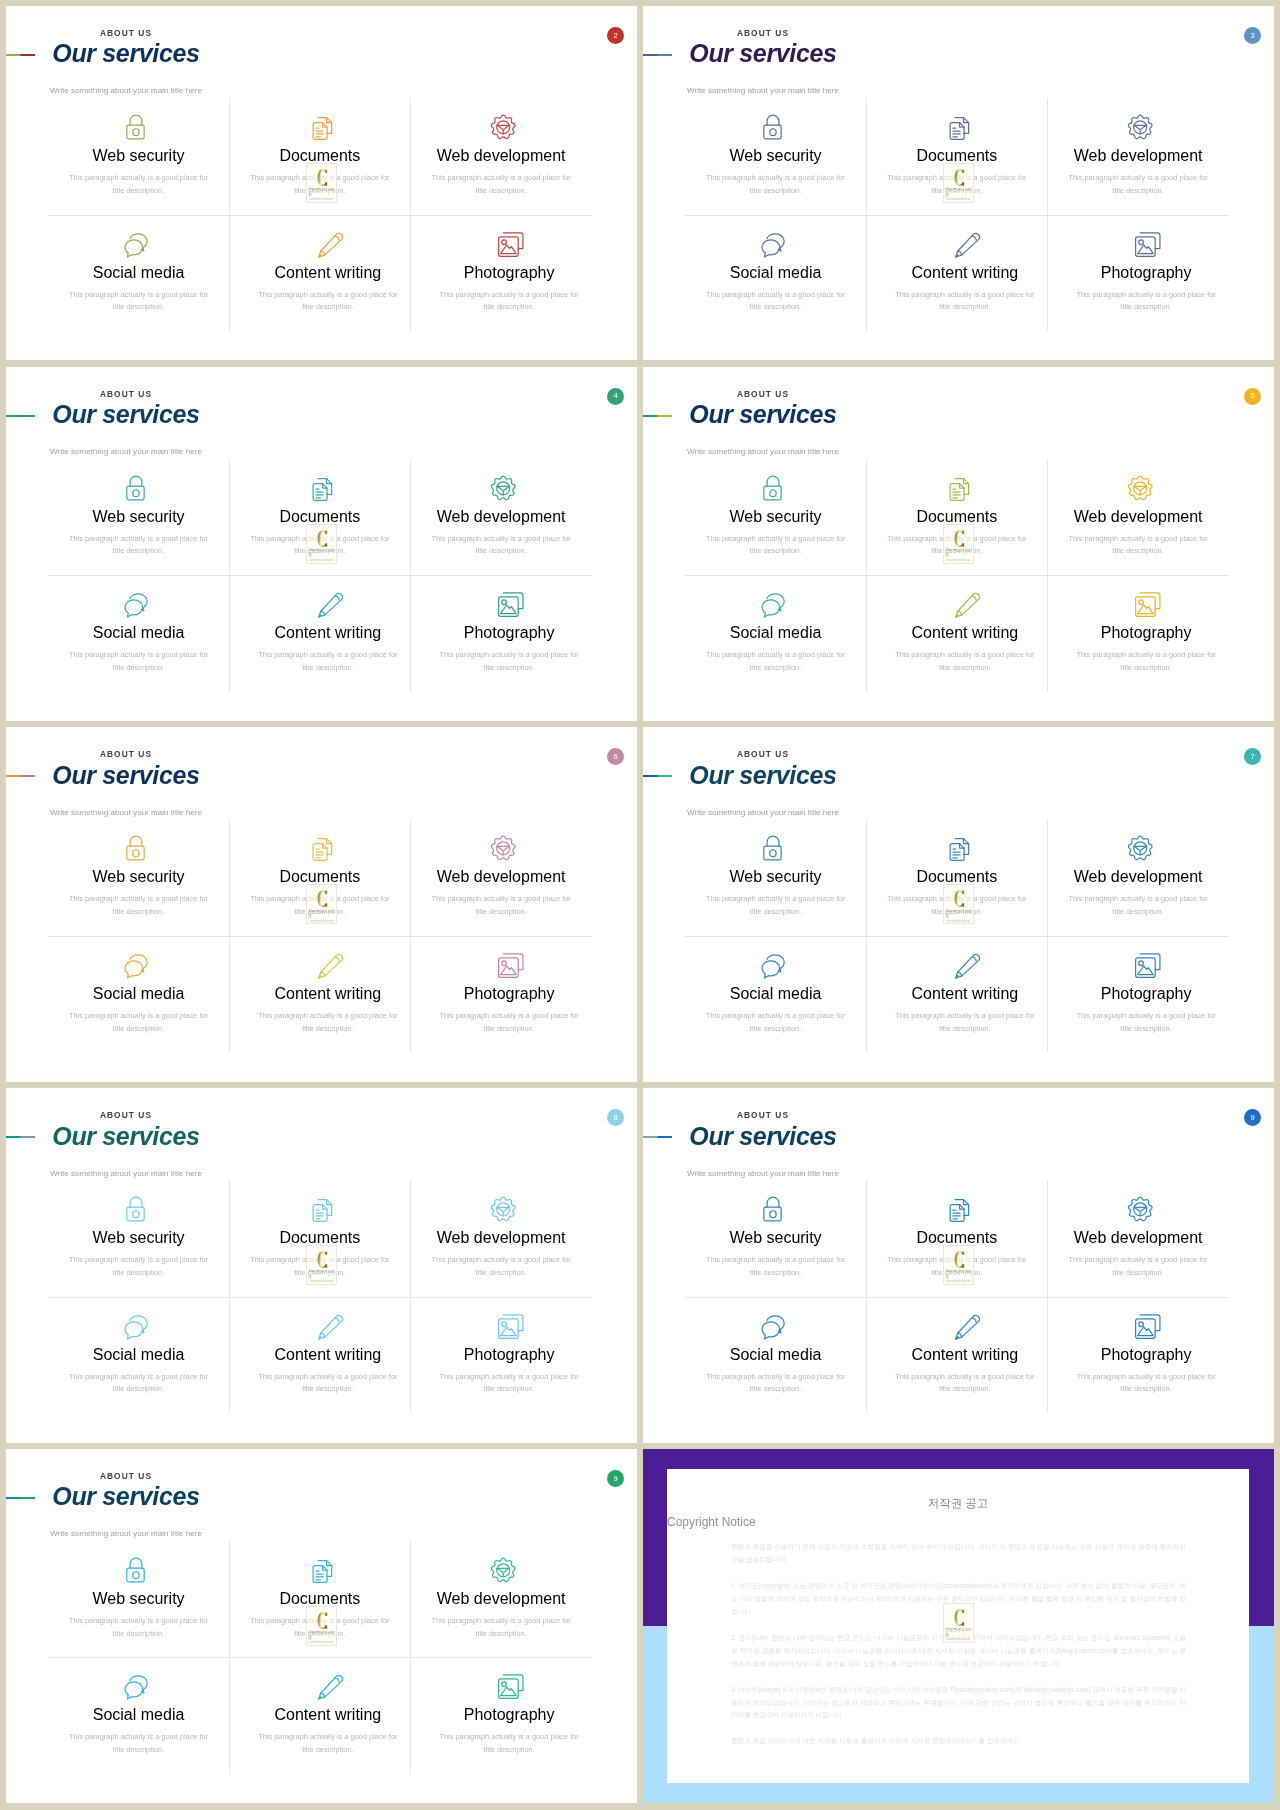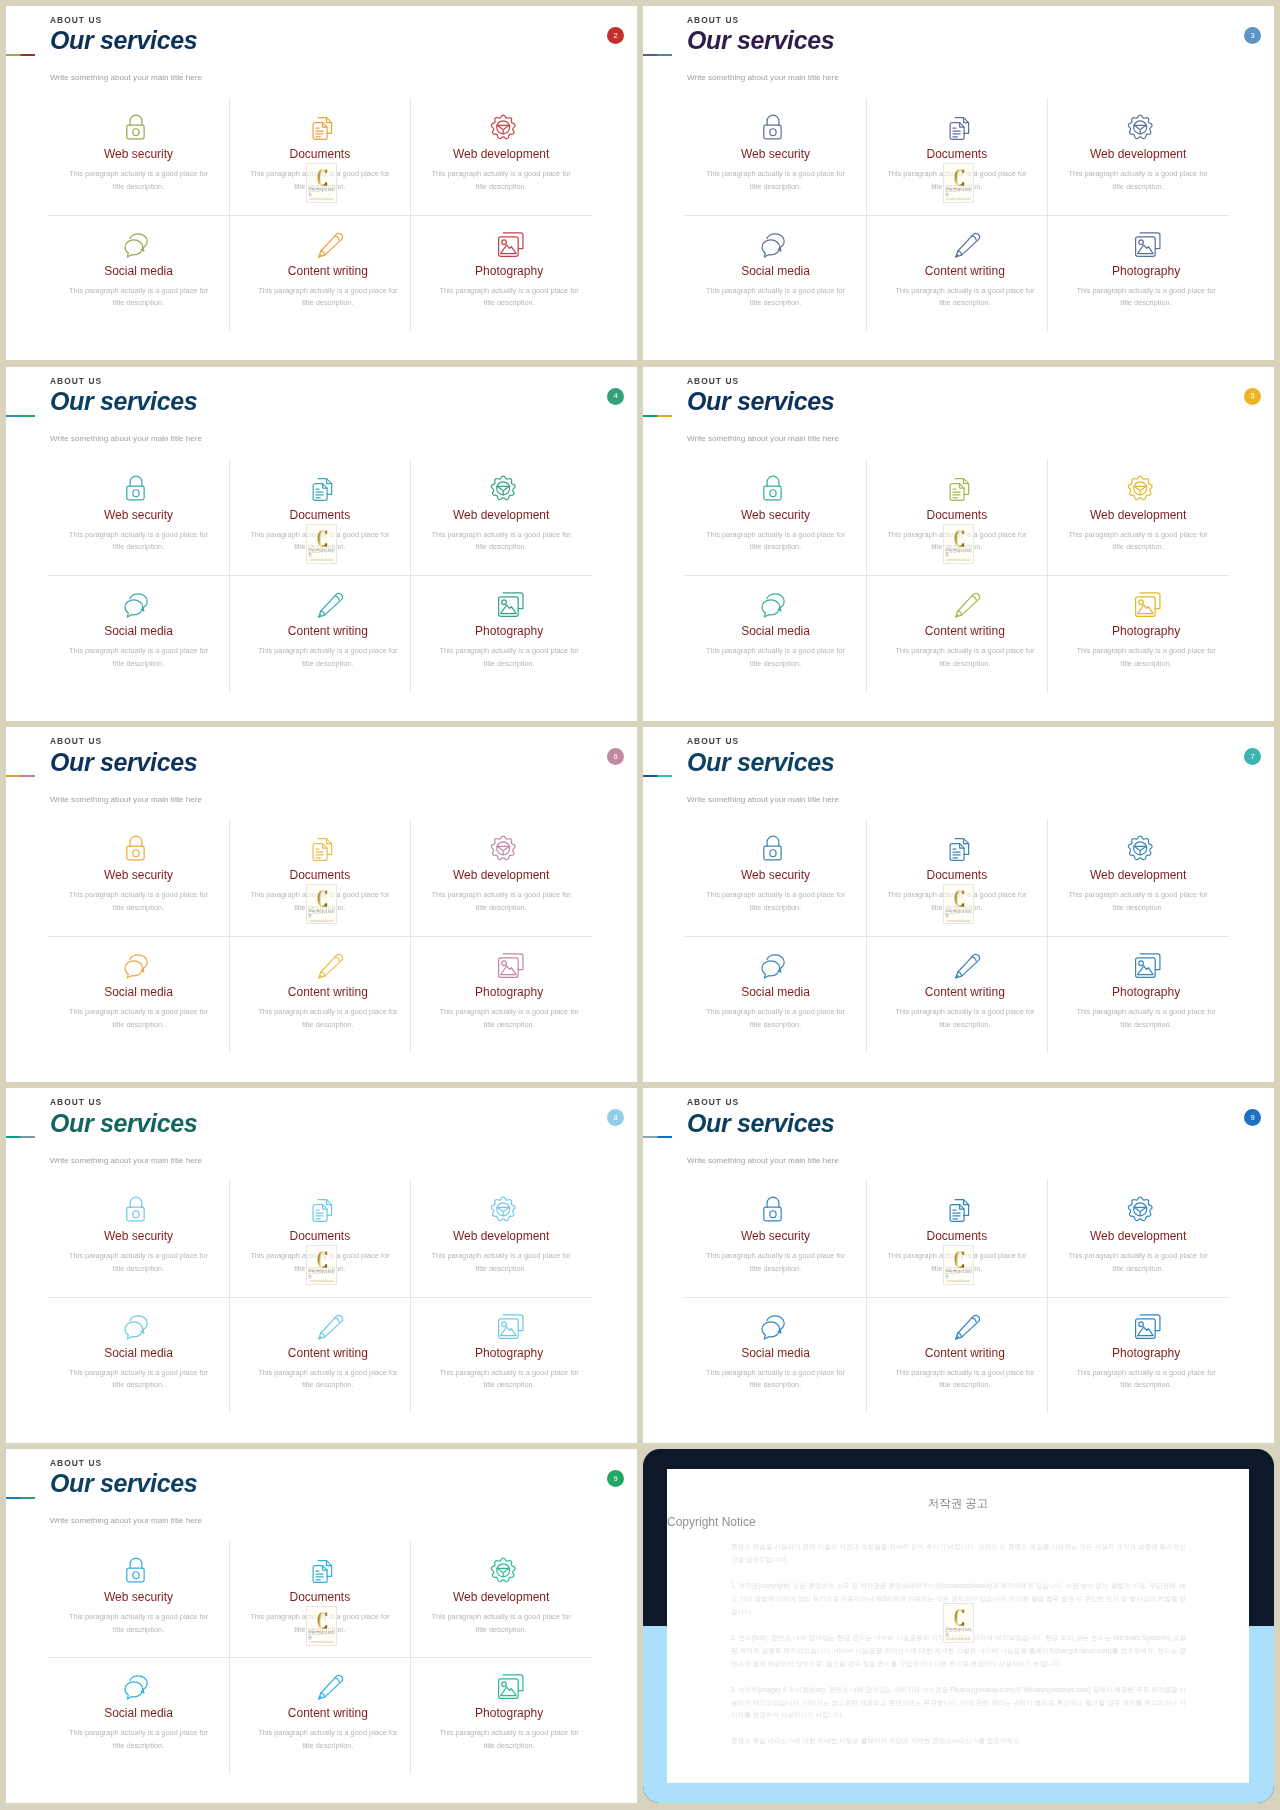--- a/index.html
+++ b/index.html
@@ -2,46 +2,46 @@
 <html><head>
 <meta charset="utf-8">
 <style>
   html,body{margin:0;padding:0;}
   body{width:1280px;height:1810px;background:#d8d3bc;
        font-family:"Liberation Sans",sans-serif;overflow:hidden;}
   .grid{display:grid;grid-template-columns:631px 631px;
         grid-template-rows:repeat(5,354.4px);
         column-gap:6px;row-gap:6.35px;padding:6px;box-sizing:border-box;}
   .slide{background:#fff;position:relative;overflow:hidden;}
-  .hdr{position:absolute;left:44px;top:10px;}
+  .hdr{position:absolute;left:44px;top:23px;text-align:center;}
   .kicker{font-size:8.4px;font-weight:bold;letter-spacing:1.05px;color:#3f4246;line-height:1;}
   .stitle{font-size:25px;font-weight:bold;line-height:1;margin-top:4px;letter-spacing:-0.35px;font-style:italic;}
   .ssub{font-size:8.1px;color:#a0a0a0;margin-top:21px;line-height:1;}
   .rule{position:absolute;left:0;top:48px;width:28.6px;height:2px;}
   .badge{position:absolute;right:13px;top:21px;width:17px;height:17px;border-radius:50%;
          color:#fff;font-size:7.6px;display:flex;align-items:center;justify-content:center;line-height:1;}
   .cells{position:absolute;left:41.9px;top:92px;width:543.9px;height:233px;
          display:grid;grid-template-columns:1fr 1fr 1fr;grid-template-rows:1fr 1fr;}
   .cell{position:relative;display:flex;flex-direction:column;align-items:center;
         box-sizing:border-box;padding-top:11px;}
   .cell.c1,.cell.c2{box-shadow:inset 1px 0 0 #e5e5e5;}
   .cell.r2{box-shadow:inset 0 1px 0 #e5e5e5;}
   .cell.c1.r2,.cell.c2.r2{box-shadow:inset 1px 0 0 #e5e5e5, inset 0 1px 0 #e5e5e5;padding-left:16px;}
   .ico{width:33px;height:33px;display:block;}
-  .ctitle{font-size:12px;color:#7f1d1d;margin-top:6px;line-height:1;white-space:nowrap;}
+  .ctitle{font-size:16px;color:#000000;margin-top:6px;line-height:1;white-space:nowrap;}
   .cdesc{font-size:7.4px;color:#b6b6b6;margin-top:8px;line-height:1.72;text-align:center;width:140px;}
   .wm{position:absolute;width:31.8px;height:40px;border:1px solid #e7e7e7;
       left:50%;margin-left:-15.9px;top:156.9px;display:flex;flex-direction:column;
       align-items:center;justify-content:flex-start;padding-top:4.5px;box-sizing:border-box;
       background:rgba(255,253,240,0.5);z-index:5;}
   .wm .cc{width:13px;height:21.5px;display:block;margin-top:0.5px;margin-left:1.5px;}
   .wm .n1{font-size:4.4px;color:#8a8a8a;margin-top:2px;line-height:1;letter-spacing:-0.3px;transform:scaleX(0.93);}
   .wm .n2{font-size:2.7px;color:#c0ae7d;letter-spacing:0.35px;margin-top:2.2px;line-height:1;}
   
-  .cpslide{background:#0f172a;border-radius:17px;}
+  .cpslide{background:#4c1d95;}
   .cpslide .lower{position:absolute;left:0;right:0;bottom:0;height:50%;background:#abdffb;}
   .cppaper{position:absolute;left:24px;top:19.8px;right:25px;bottom:20.6px;background:#fff;z-index:2;}
   .cph1{text-align:center;font-size:11.5px;color:#828282;margin-top:29.5px;line-height:1;}
   .cph2{font-size:12px;color:#929292;margin-top:6px;line-height:1;}
   .cpbody{margin:13.5px 63px 0 64px;}
   .cpp{font-size:6.6px;color:#dcdcdc;line-height:1.96;margin:0 0 13px 0;text-align:justify;}
   .cpp.last{margin-bottom:0;}
 </style>
 </head>
 <body>

